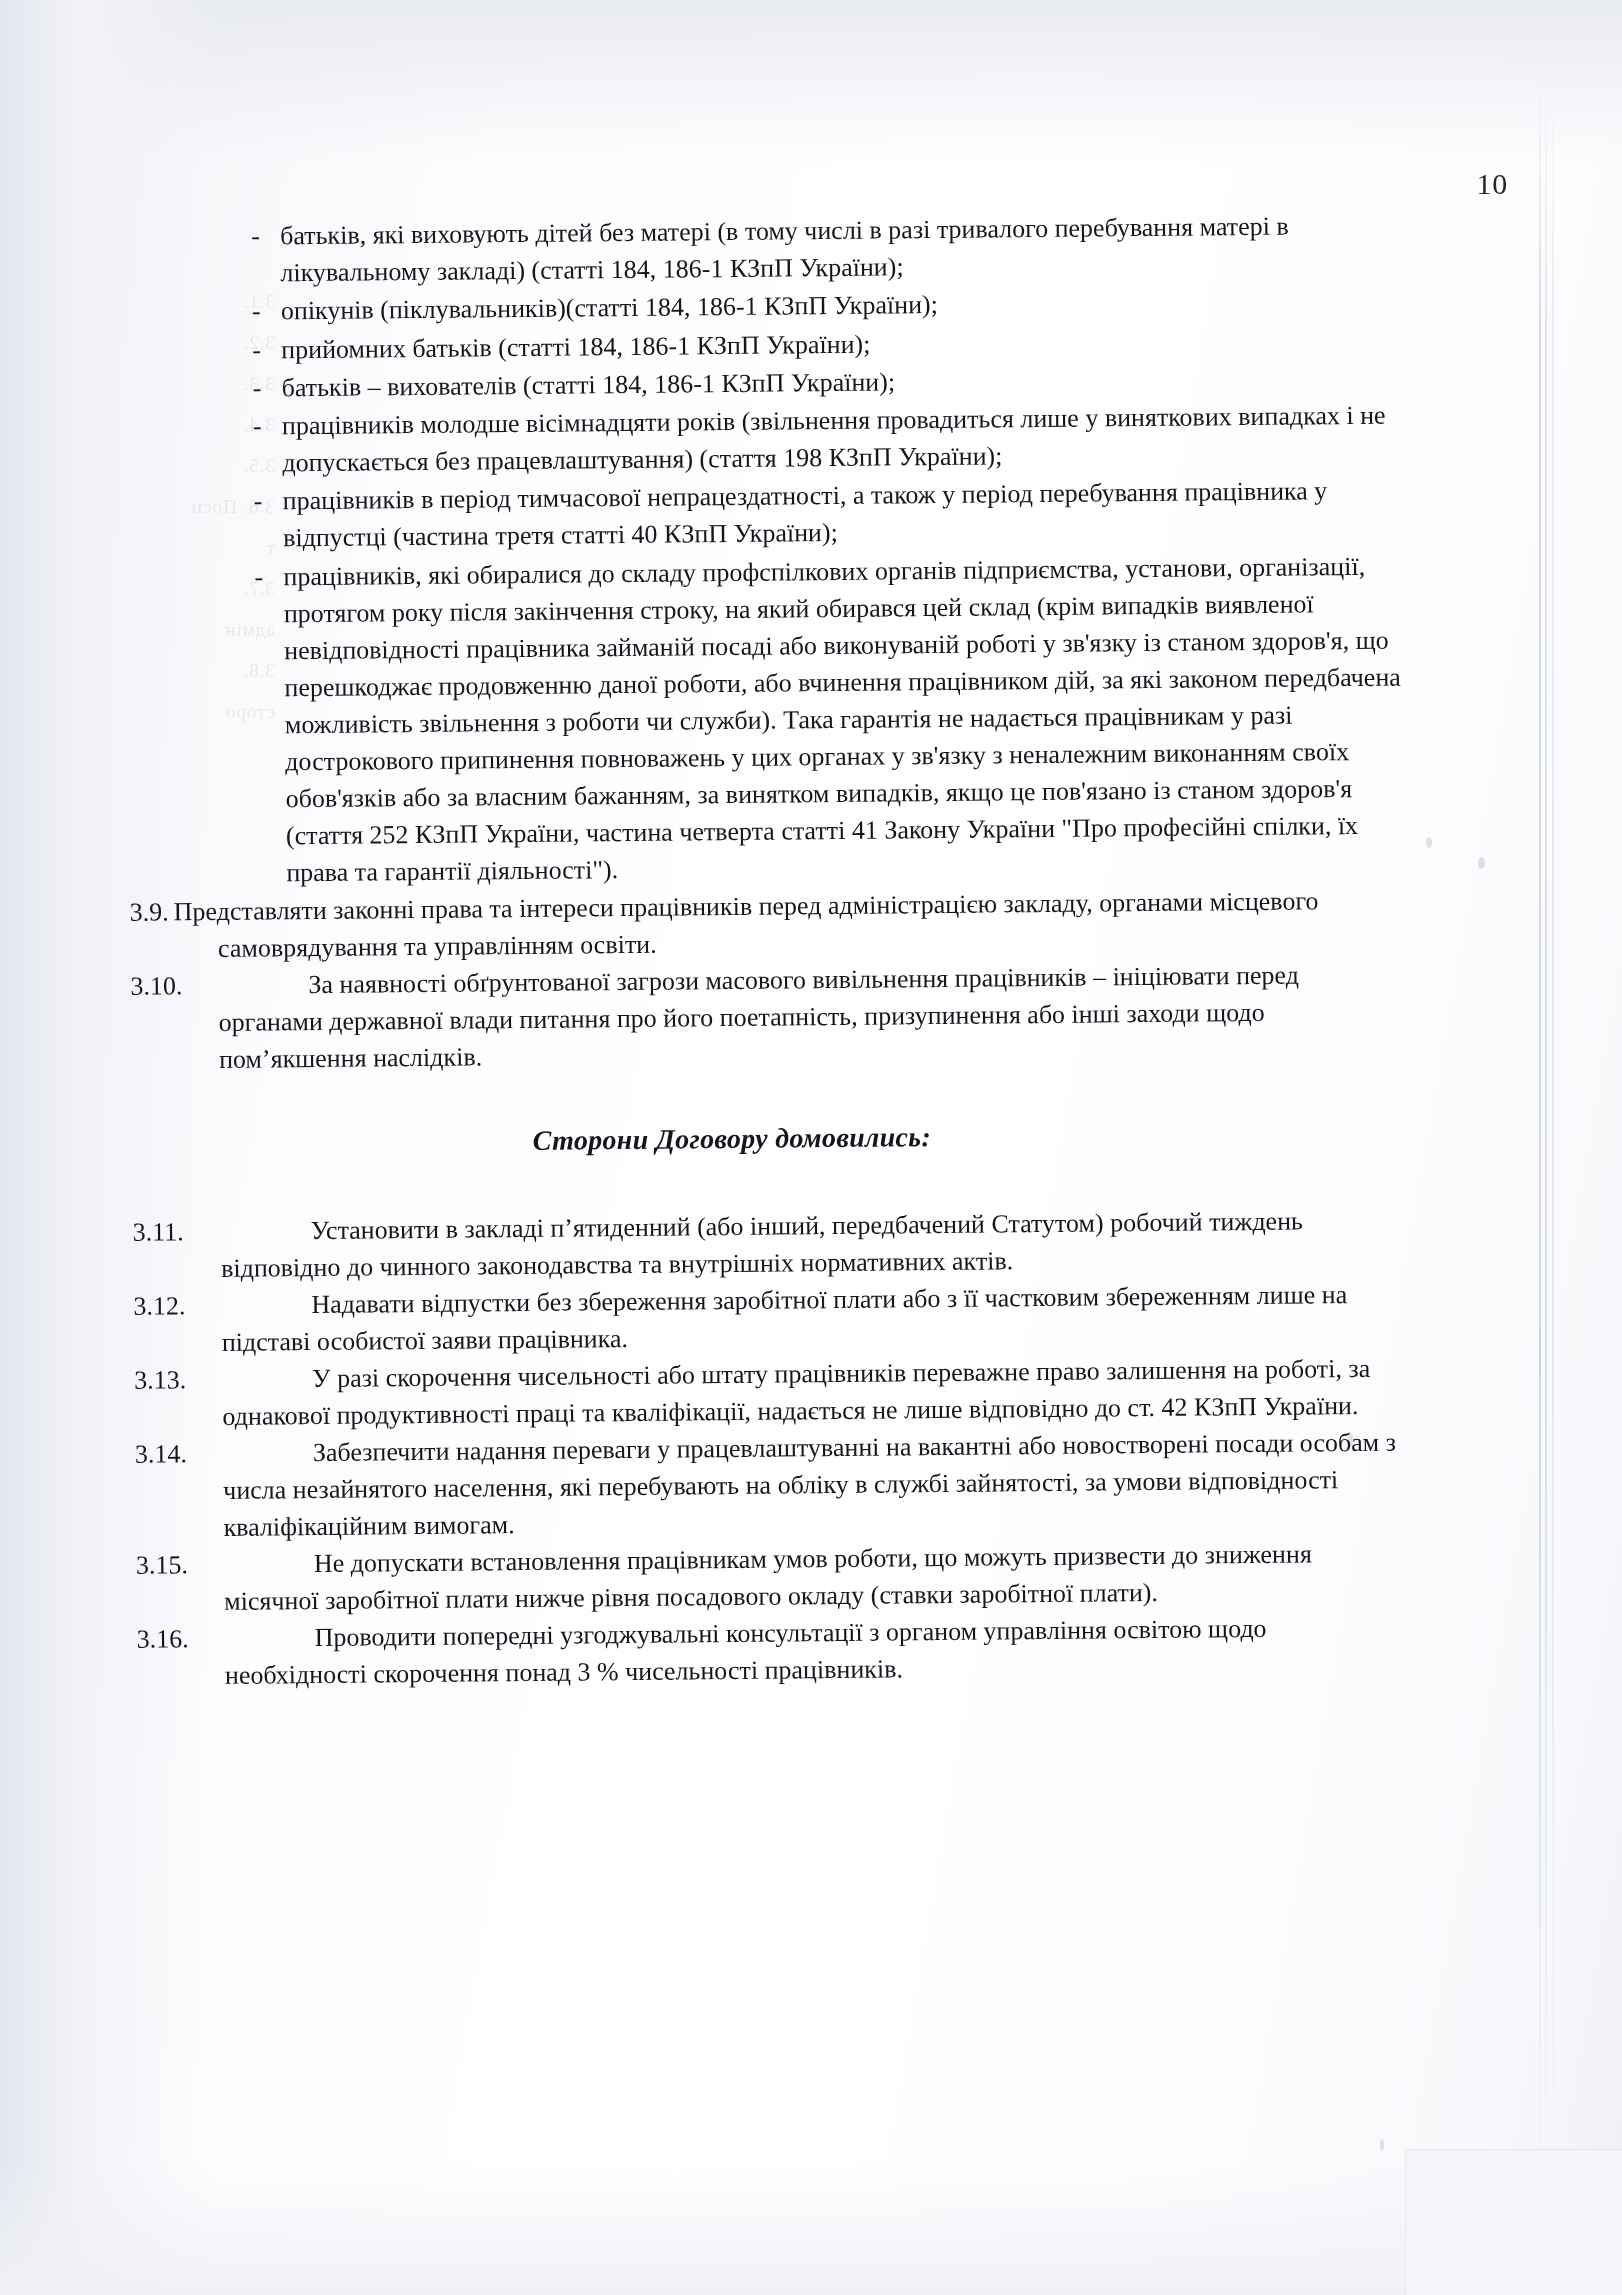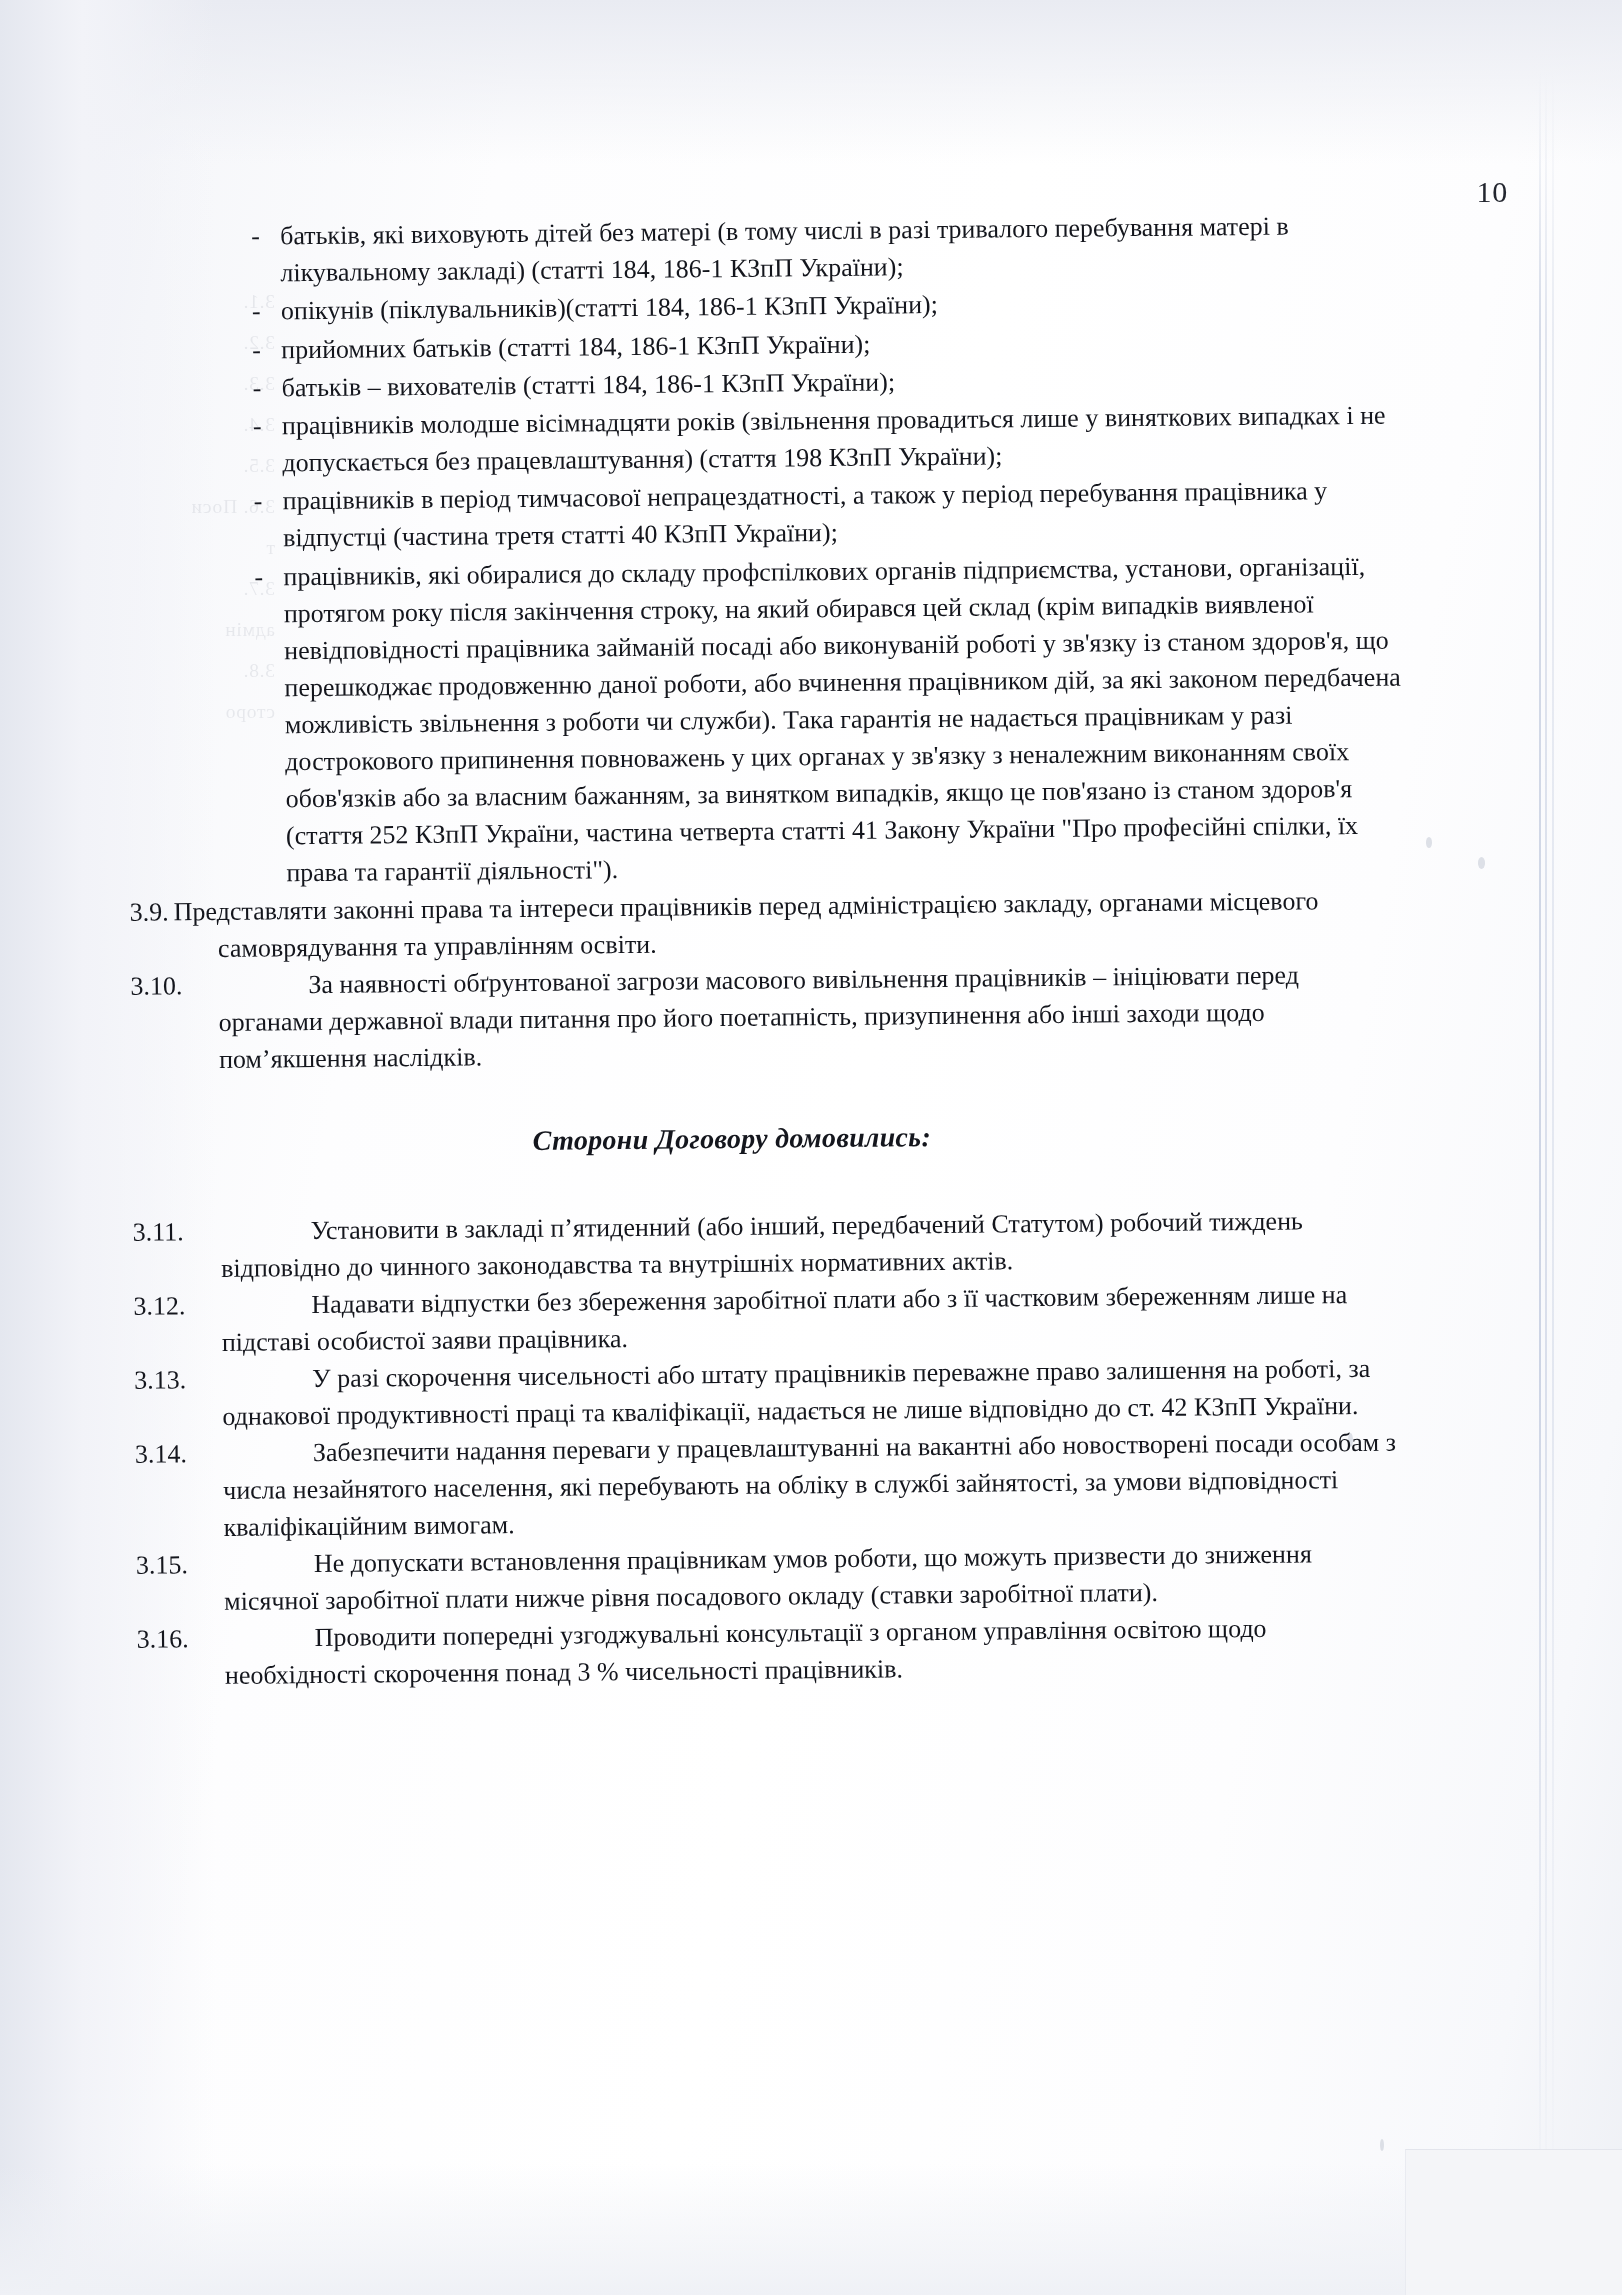--- a/index.html
+++ b/index.html
@@ -91,21 +91,21 @@
     position: absolute;
     background: #b9bfcd;
     border-radius: 50%;
     opacity: .45;
   }
 
   
   .page-number {
     position: absolute;
     right: 114px;
-    top: 175px;
+    top: 167px;
     font-size: 30px;
     letter-spacing: 0.7px;
     color: #23262f;
   }
 
   
   .body {
     position: absolute;
     left: 167px;
     top: 216px;

